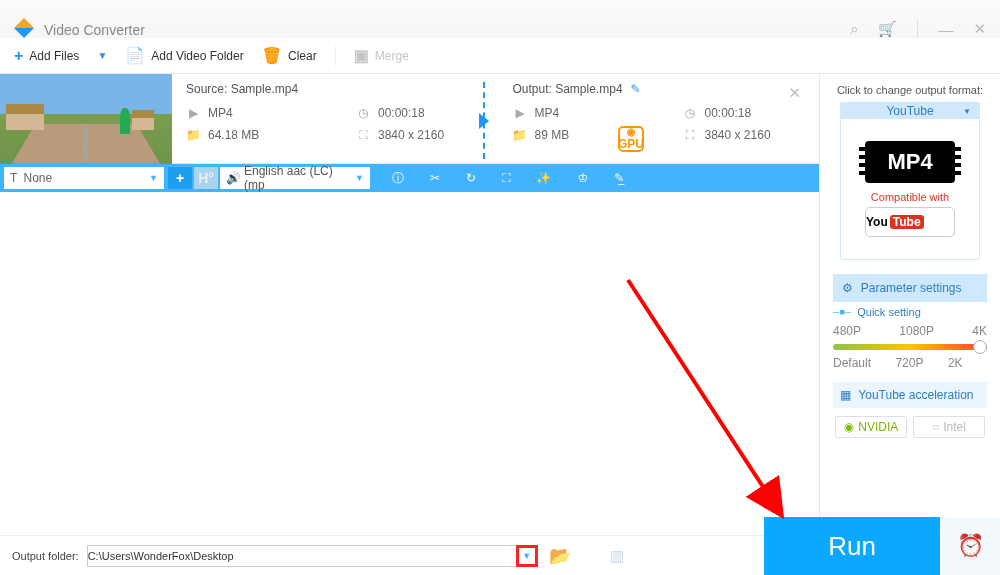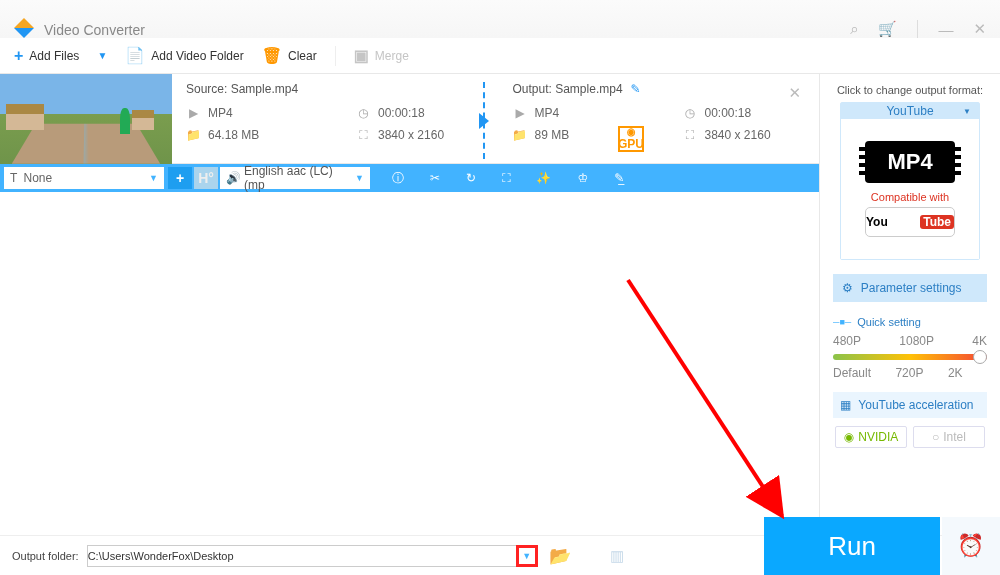--- a/index.html
+++ b/index.html
@@ -27,21 +27,21 @@
 .thumb .house2{position:absolute;width:22px;height:20px;background:#d4b896;border-top:8px solid #a84;right:18px;top:36px}
 .thumb .tree{position:absolute;width:10px;height:26px;background:#2a5;border-radius:40% 40% 0 0;right:42px;top:34px}
 .info{flex:1;display:flex;padding:8px 14px 4px;position:relative}
 .col{flex:1;display:flex;flex-direction:column;gap:8px}
 .src{font-size:12px;color:#555;margin-bottom:2px}
 .row{display:flex;gap:60px}
 .spec{display:flex;align-items:center;gap:7px;color:#666;font-size:12px;min-width:110px}
 .spec .ic{color:#aaa;width:15px;display:inline-flex;justify-content:center}
 .divider{width:1px;border-left:2px dashed #2196f3;margin:0 28px 0 4px;position:relative}
 .divider::after{content:"";position:absolute;top:50%;left:-6px;width:0;height:0;border-top:8px solid transparent;border-bottom:8px solid transparent;border-left:10px solid #2196f3;transform:translateY(-50%)}
-.gpu{position:absolute;left:446px;top:52px;width:26px;height:26px;border:2px solid #ff9800;border-radius:0;display:flex;flex-direction:column;align-items:center;justify-content:center;color:#ff9800;font-size:7px;font-weight:bold}
+.gpu{position:absolute;left:446px;top:52px;width:26px;height:26px;border:2px solid #ff9800;border-radius:5px;display:flex;flex-direction:column;align-items:center;justify-content:center;color:#ff9800;font-size:7px;font-weight:bold}
 .gpu::before{content:"◉";font-size:10px;line-height:1}
 .close-x{position:absolute;right:18px;top:10px;color:#bbb;font-size:15px;cursor:pointer}
 .edit-ic{color:#2196f3;margin-left:8px;font-size:12px}
 .actionbar{height:28px;background:#42b3ff;display:flex;align-items:center}
 .subtitle-sel{height:22px;margin:0 4px 0 4px;width:160px;background:#fff;display:flex;align-items:center;padding:0 6px;color:#666;font-size:11px}
 .subtitle-sel .dd{margin-left:auto;color:#42b3ff;font-size:9px}
 .sqbtn{width:24px;height:22px;background:#1e9ef0;color:#fff;display:flex;align-items:center;justify-content:center;margin-right:2px;cursor:pointer;font-size:14px;font-weight:bold}
 .sqbtn.dim{background:#aad4ed;color:#eee}
 .audio-sel{height:22px;width:150px;background:#fff;display:flex;align-items:center;padding:0 6px;color:#555;font-size:11px;margin-right:8px}
 .audio-sel .dd{margin-left:auto;color:#42b3ff;font-size:9px}
@@ -50,24 +50,24 @@
 .right{width:180px;padding:10px;display:flex;flex-direction:column;align-items:center}
 .fmt-label{font-size:11px;color:#555;text-align:center;margin-bottom:6px}
 .fmt-box{width:140px;border:1px solid #cfe8fb;border-radius:2px}
 .fmt-head{background:#cfe8fb;height:16px;display:flex;align-items:center;justify-content:center;color:#2c7fc4;font-size:13px;position:relative}
 .fmt-head .dd{position:absolute;right:8px;color:#2c7fc4;font-size:8px}
 .fmt-body{height:140px;background:#fff;padding:10px;display:flex;flex-direction:column;align-items:center;justify-content:center}
 .mp4-badge{width:90px;height:42px;background:#000;color:#fff;font-size:22px;font-weight:bold;display:flex;align-items:center;justify-content:center;border-radius:4px;position:relative}
 .mp4-badge::before{content:"";position:absolute;left:-6px;top:6px;bottom:6px;width:6px;background:repeating-linear-gradient(#000 0 4px,#fff 4px 8px)}
 .mp4-badge::after{content:"";position:absolute;right:-6px;top:6px;bottom:6px;width:6px;background:repeating-linear-gradient(#000 0 4px,#fff 4px 8px)}
 .compat{color:#d32;font-size:11px;margin:8px 0 4px}
-.yt{width:90px;height:30px;background:#fff;border:1px solid #ccc;border-radius:5px;display:flex;align-items:center;justify-content:space-between;font-size:13px;font-weight:bold}
+.yt{width:90px;height:30px;background:#fff;border:1px solid #ccc;border-radius:5px;display:flex;align-items:center;justify-content:flex-start;font-size:13px;font-weight:bold}
 .yt b{background:#d32;color:#fff;padding:0 3px;border-radius:3px;margin-left:2px}
 .param{width:154px;height:28px;background:#cfe8fb;border:1px solid #cfe8fb;display:flex;align-items:center;gap:8px;padding:0 8px;color:#2c7fc4;font-size:11px;margin-top:14px;cursor:pointer}
-.quick{width:154px;margin-top:14px}
+.quick{width:154px;margin-top:4px}
 .quick-lbl{color:#2c7fc4;font-size:11px;display:flex;align-items:center;gap:6px;margin-bottom:6px}
 .quick-lbl::before{content:"─■─";color:#42b3ff;font-size:9px}
 .slider{height:6px;background:linear-gradient(90deg,#8bc34a,#ffc107,#f44336);border-radius:3px;position:relative;margin:6px 0}
 .slider .knob{position:absolute;right:0;top:-4px;width:14px;height:14px;background:#fff;border:1px solid #aaa;border-radius:50%}
 .ticks{display:flex;justify-content:space-between;font-size:9px;color:#888}
 .hw{width:154px;height:26px;background:#eaf5fe;display:flex;align-items:center;gap:7px;padding:0 7px;color:#2c7fc4;font-size:10px;margin-top:12px;cursor:pointer}
 .vendors{display:flex;gap:6px;margin-top:8px}
 .vendor{width:72px;height:22px;border:1px solid #dde;border-radius:2px;display:flex;align-items:center;justify-content:center;gap:4px;font-size:10px}
 .nv{color:#76b900}
 .it{color:#bbb}

